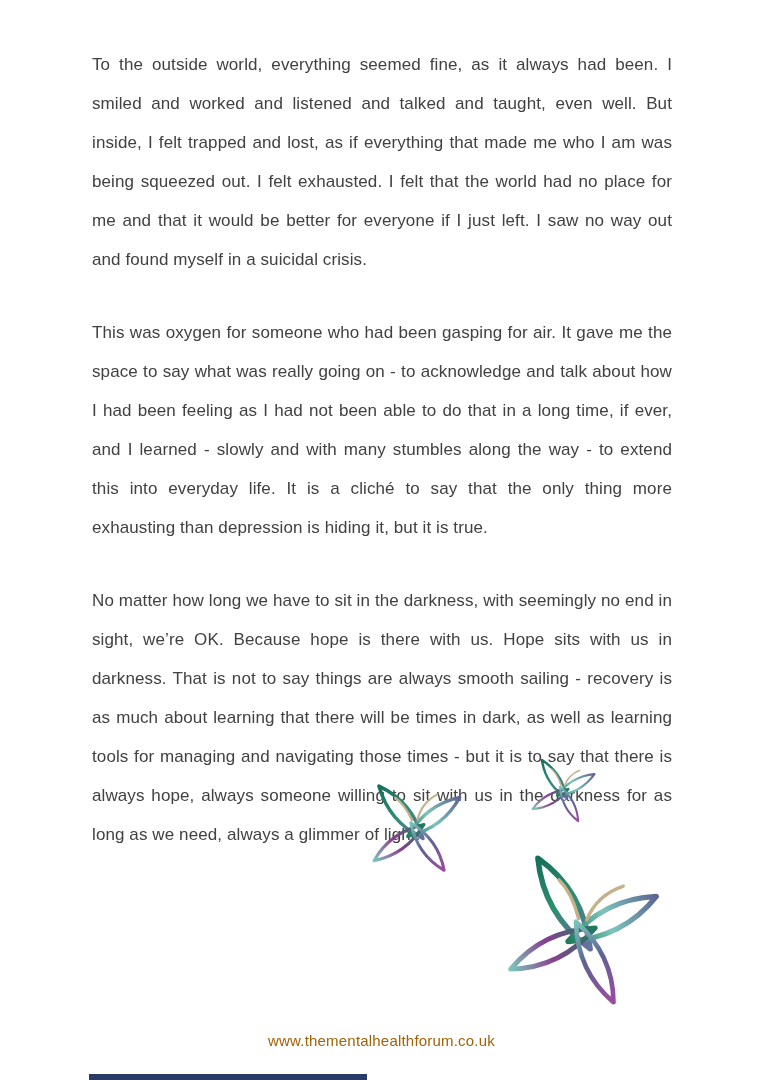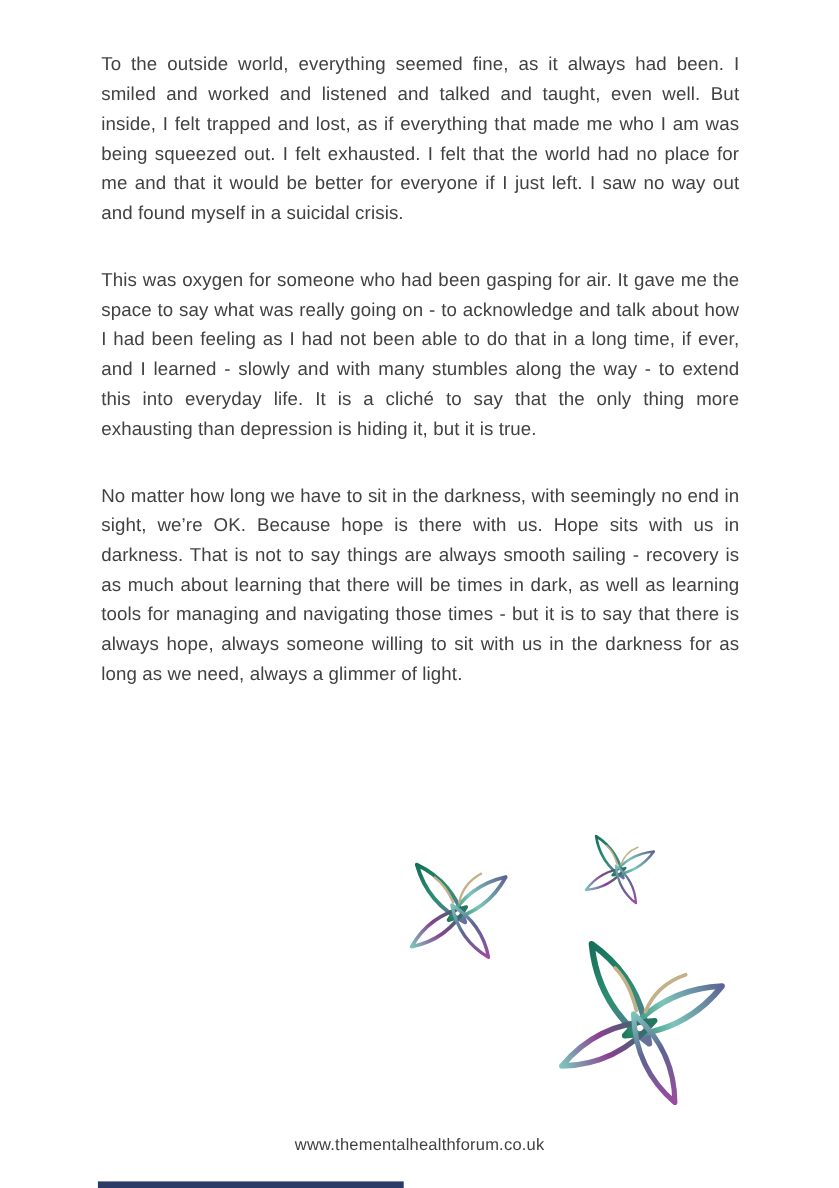--- a/index.html
+++ b/index.html
@@ -13,37 +13,37 @@
   }
   .content {
     position: absolute;
     top: 45px;
     left: 92px;
     width: 580px;
   }
   .content p {
     margin: 0 0 34px 0;
     font-size: 17px;
-    line-height: 27px;
+    line-height: 39px;
     color: #414141;
     text-align: justify;
     letter-spacing: 0.1px;
   }
   .bfly {
     position: absolute;
     overflow: visible;
   }
   .site-url {
     position: absolute;
     top: 1032px;
     left: 0;
     width: 100%;
     text-align: center;
     font-size: 15px;
-    color: #404040;
+    color: #a16207;
     letter-spacing: 0.2px;
   }
   .page-num {
     position: absolute;
     top: 1064px;
     right: 42px;
     font-size: 11px;
     color: #9b9b9b;
     margin-top: 16px;
   }

